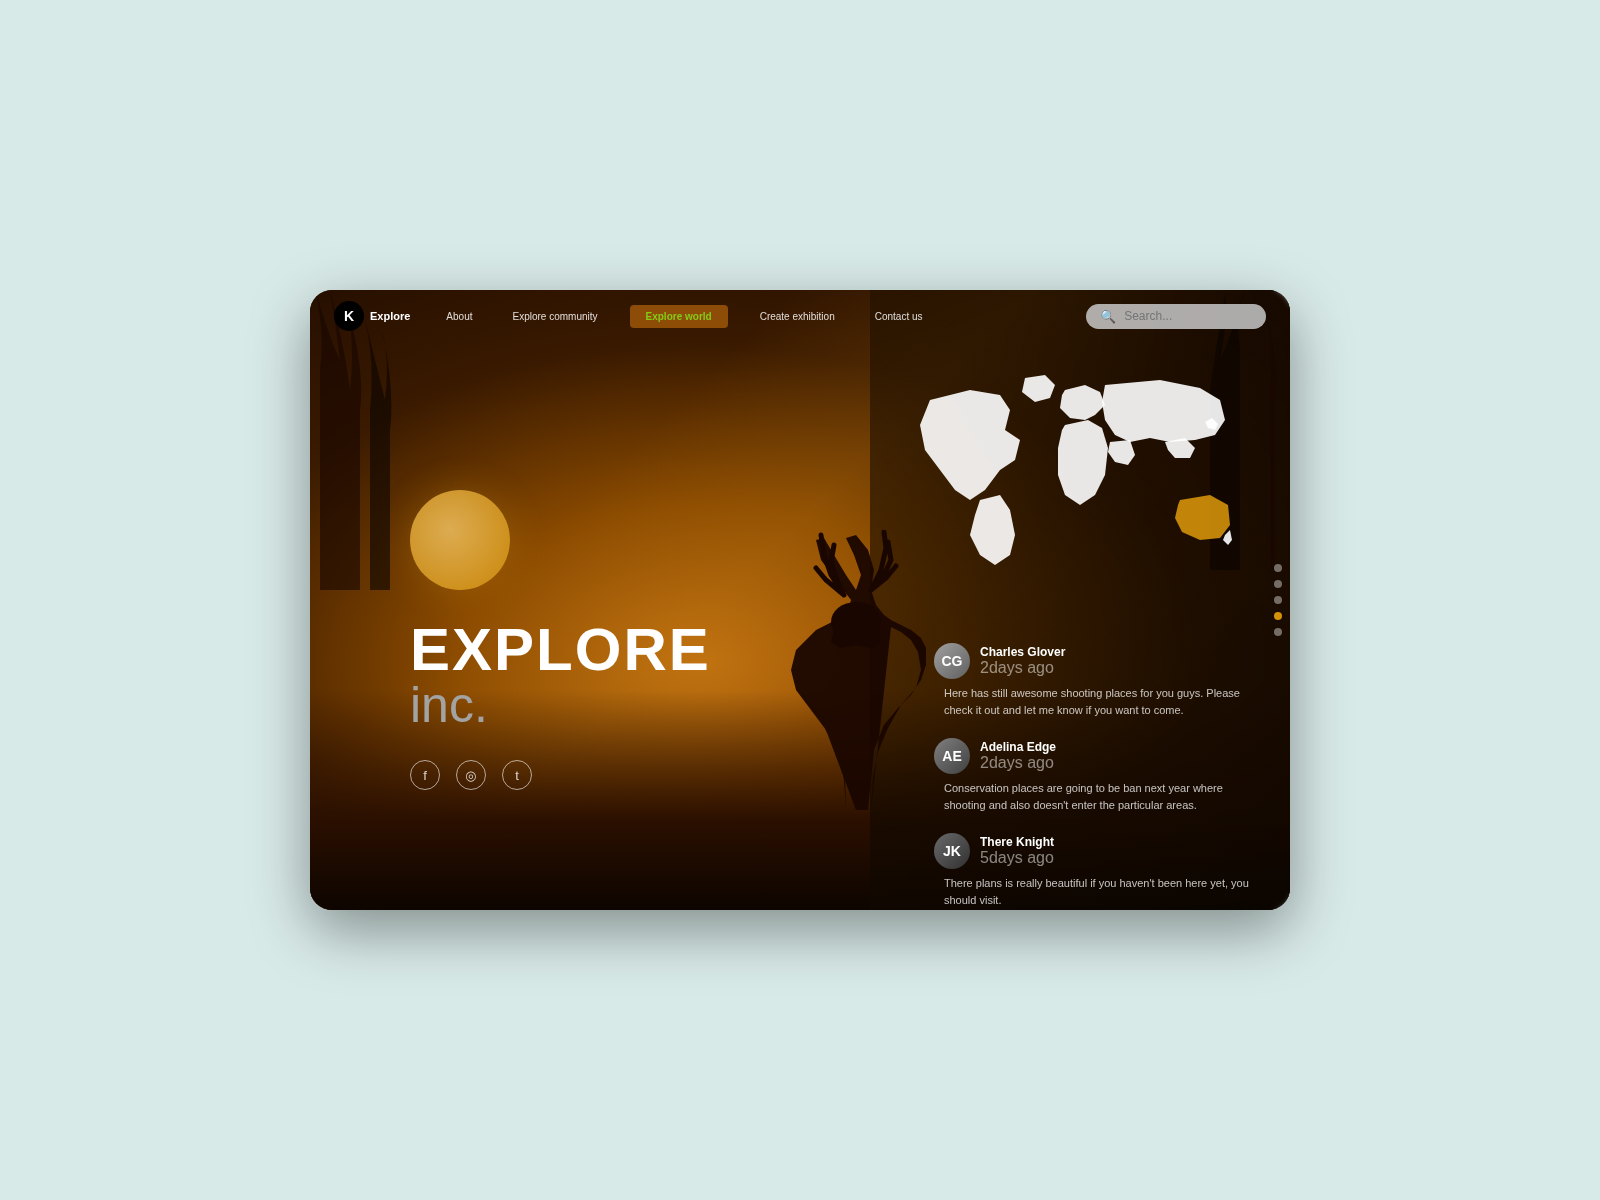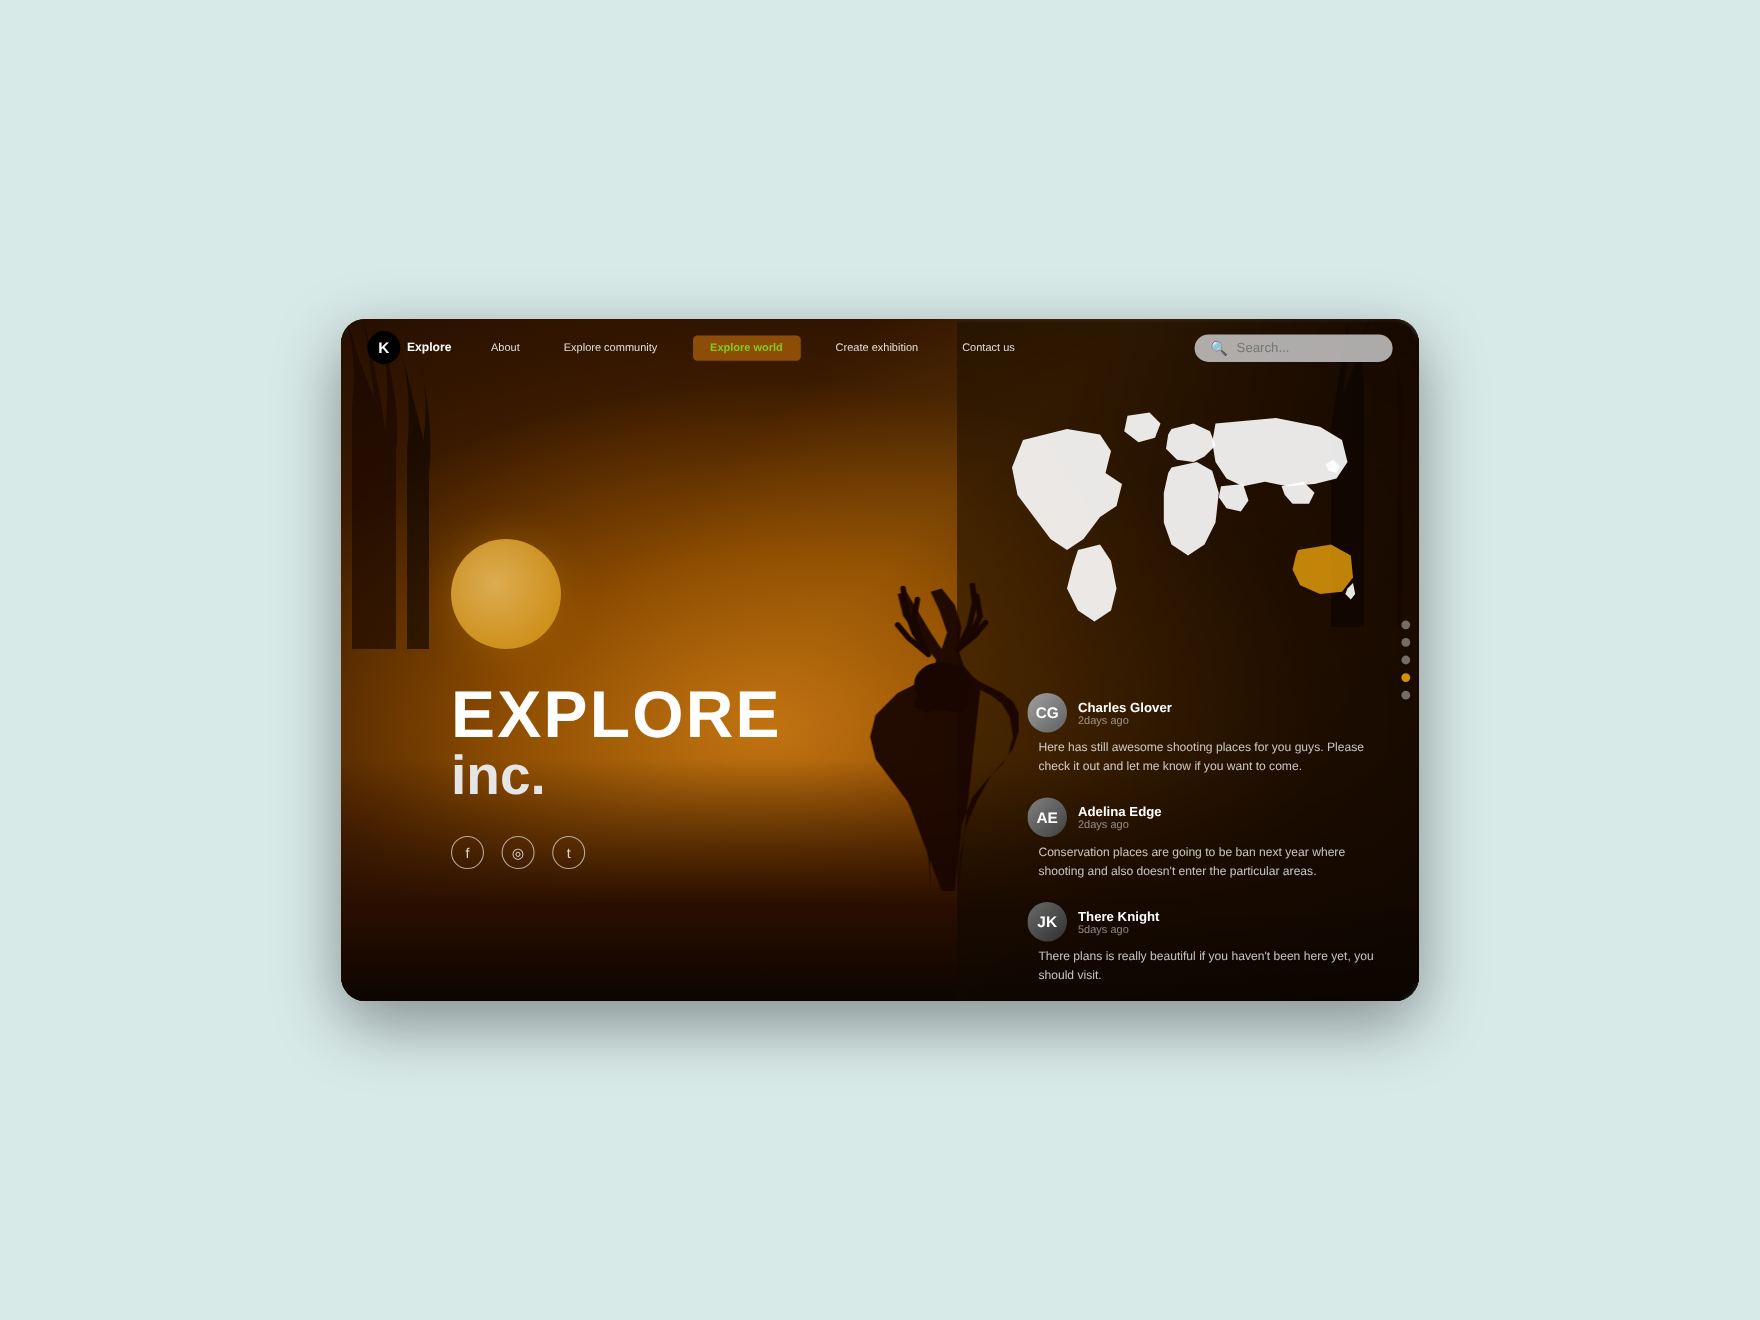--- a/index.html
+++ b/index.html
@@ -185,22 +185,22 @@
     .hero-title {
       font-size: 60px;
       font-weight: 900;
       color: white;
       line-height: 1;
       letter-spacing: 2px;
     }
 
     .hero-subtitle {
       font-size: 50px;
-      font-weight: 700;
-      color: #e5e5e5;
+      font-weight: 400;
+      color: #a3a3a3;
       line-height: 1;
     }
 
     
     .social-icons {
       position: absolute;
       bottom: 120px;
       left: 100px;
       display: flex;
       gap: 16px;
@@ -217,21 +217,21 @@
       justify-content: center;
       color: rgba(255,255,255,0.8);
       font-size: 13px;
       cursor: pointer;
     }
 
     
     .comments-section {
       position: absolute;
       right: 16px;
-      top: 340px;
+      top: 353px;
       width: 340px;
       z-index: 8;
       margin-left: 44px;
     }
 
     .comment-card {
       margin-bottom: 20px;
     }
 
     .comment-header {
@@ -263,21 +263,21 @@
     .comment-meta { flex: 1; }
 
     .comment-name {
       color: white;
       font-size: 12px;
       font-weight: 600;
     }
 
     .comment-time {
       color: rgba(255,255,255,0.5);
-      font-size: 10px;
+      font-size: 16px;
     }
 
     .comment-text {
       color: rgba(255,255,255,0.75);
       font-size: 11px;
       line-height: 1.5;
       padding: 0 10px;
     }
 
     

